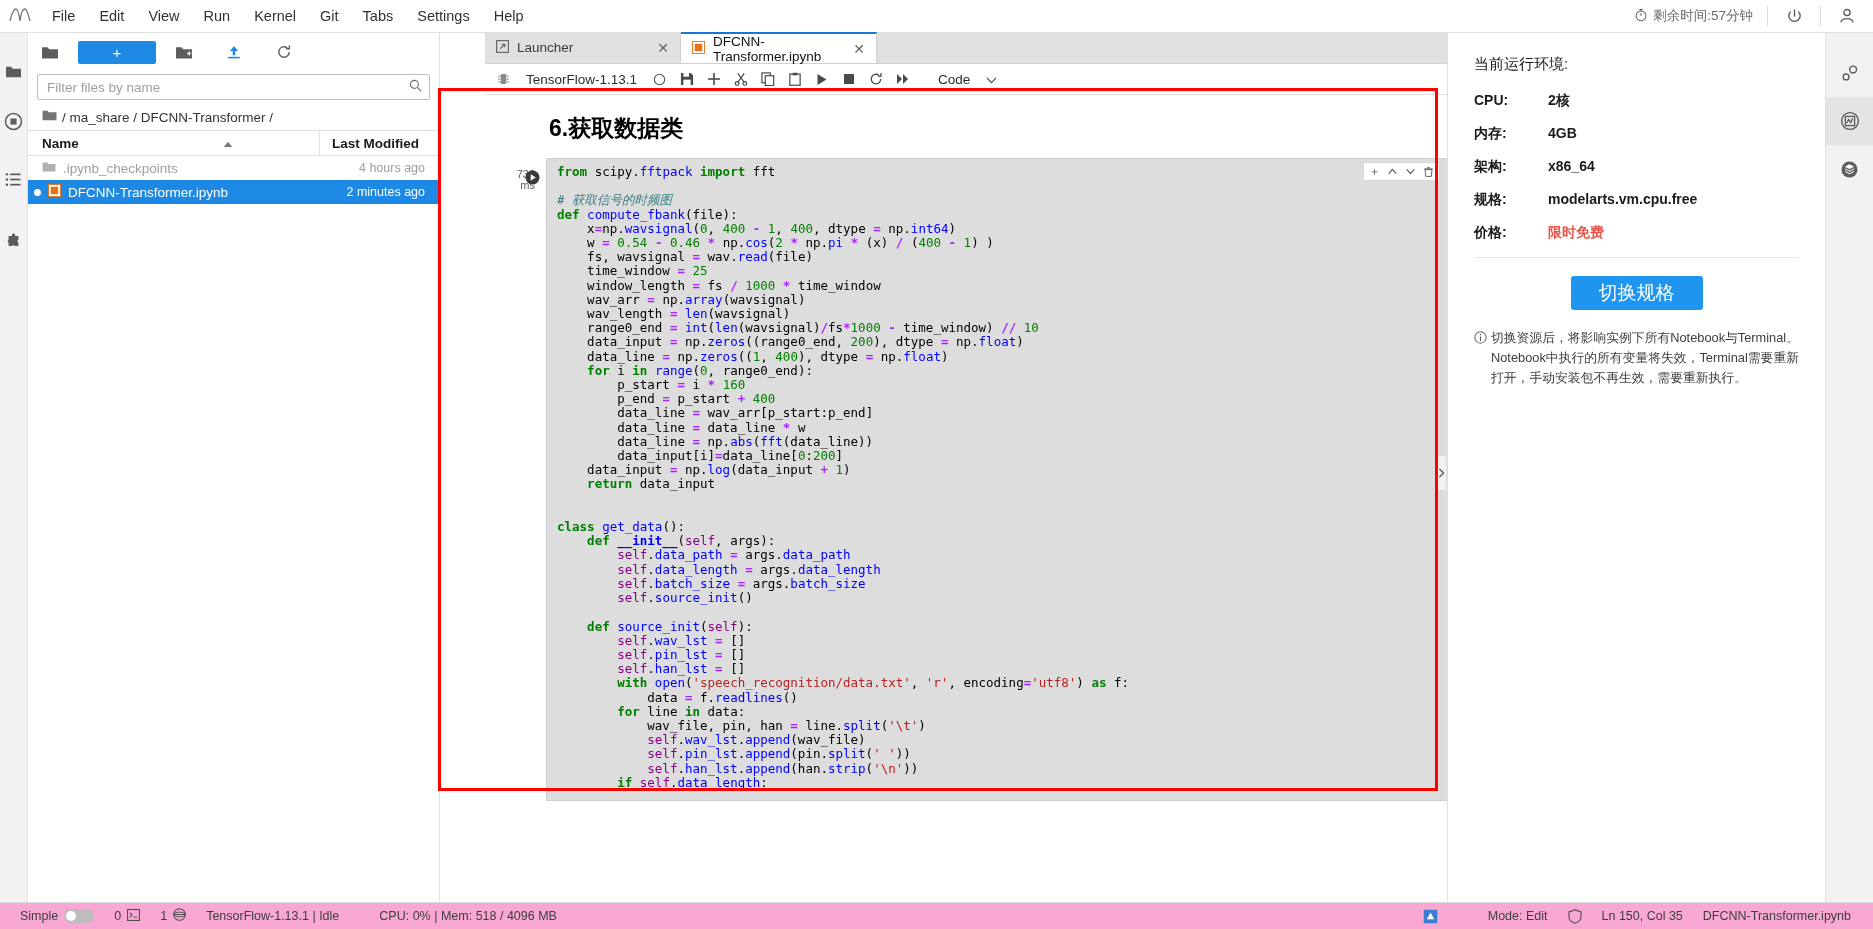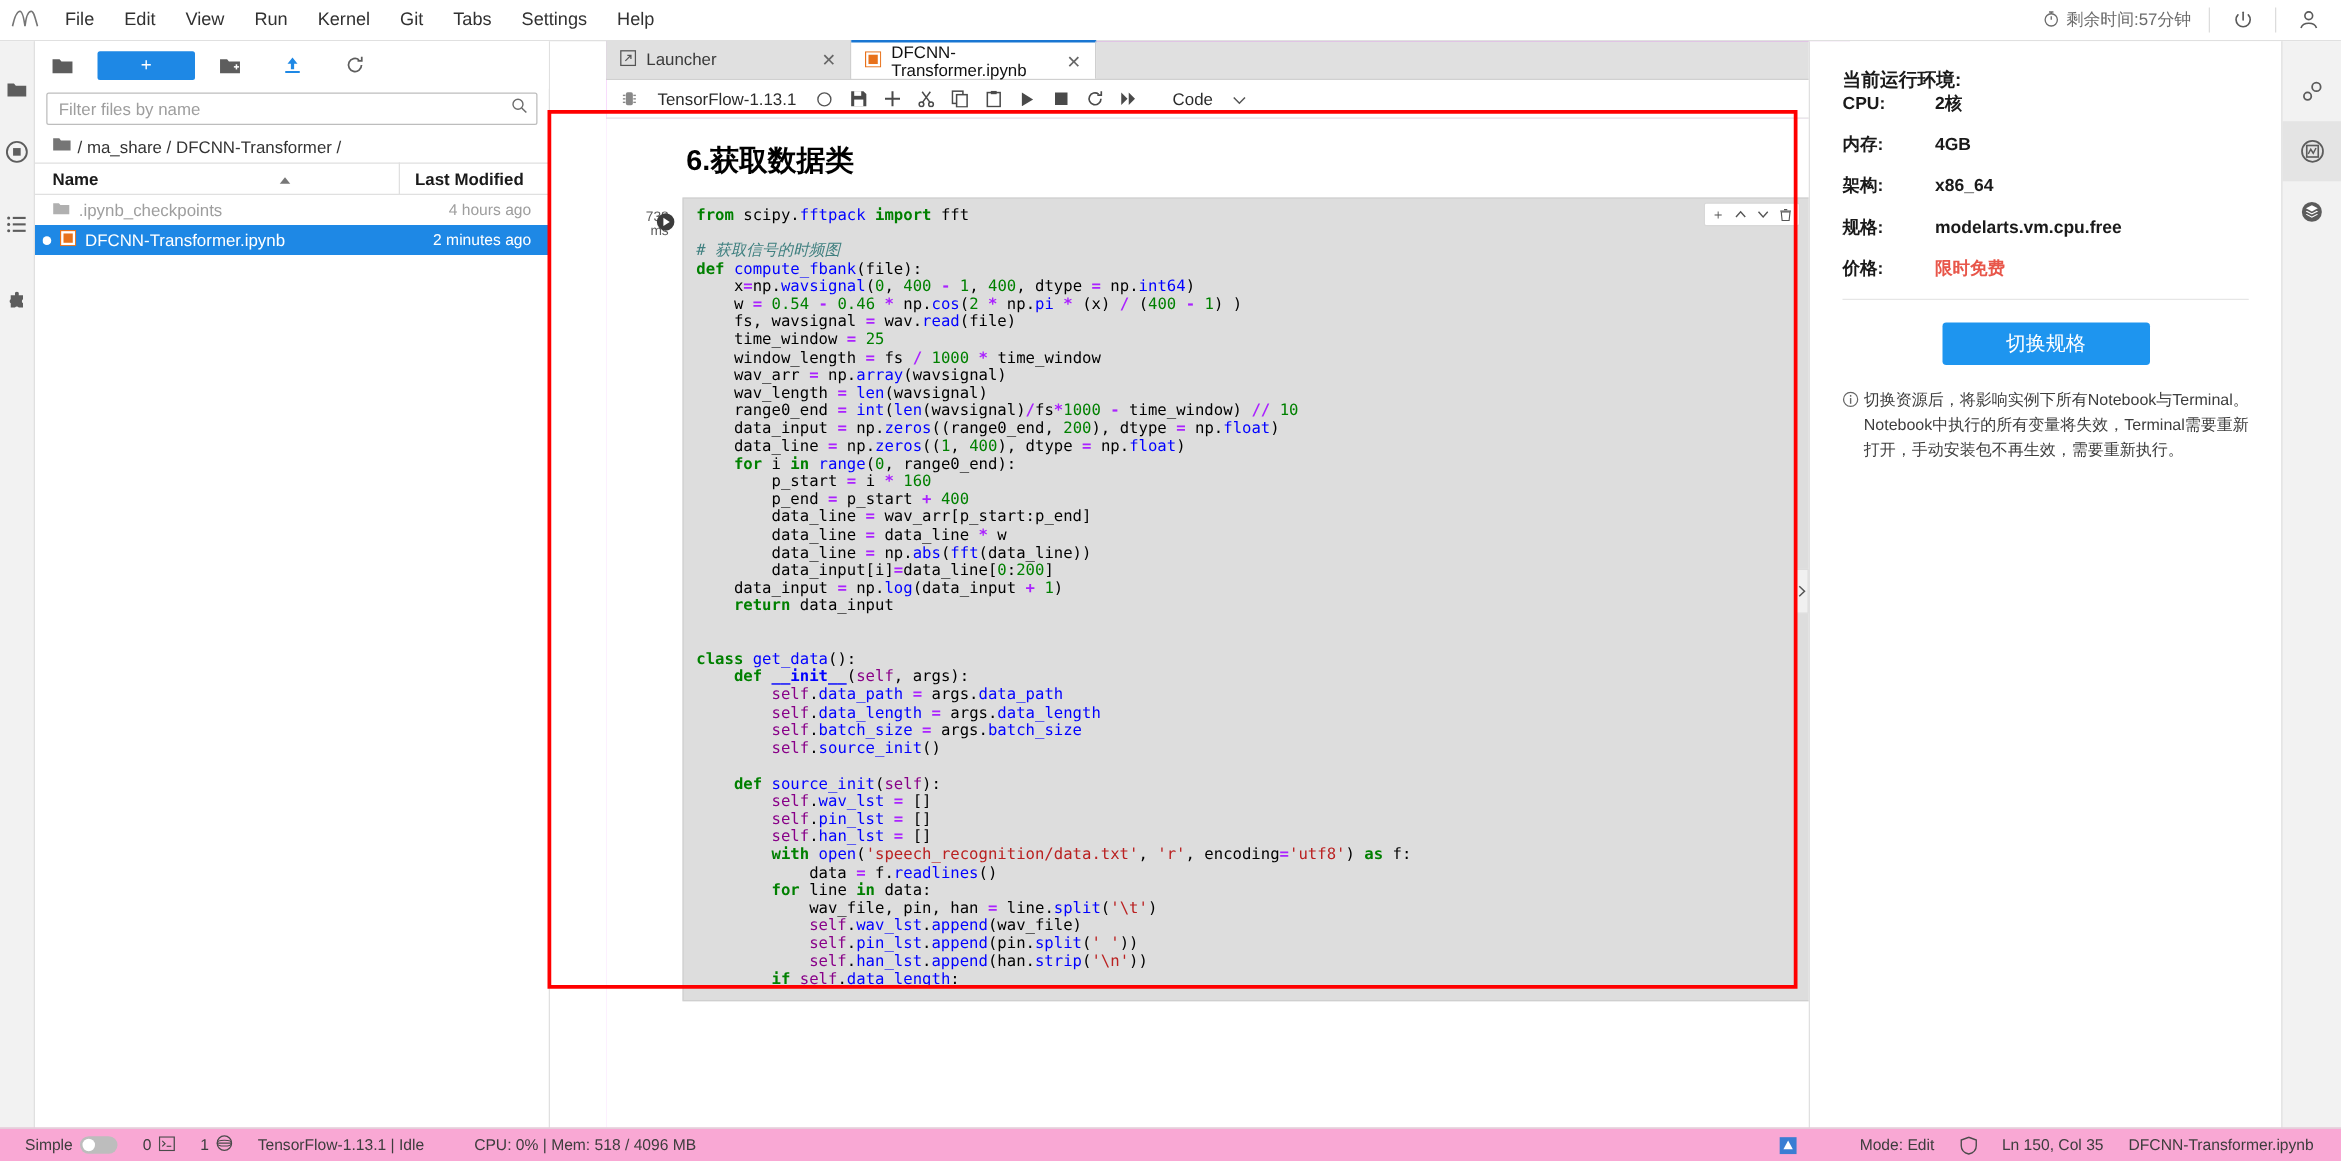--- a/index.html
+++ b/index.html
@@ -206,30 +206,30 @@
     background: #f0f0f0; border: 1px solid #dcdcdc;
     display: flex; align-items: center; justify-content: center;
     color: #555; font-size: 10px; z-index: 12;
   }
 
   
   .rightpanel {
     position: absolute; top: 33px; left: 1447px; width: 378px; height: 896px;
     background: #fff; border-left: 1px solid #e0e0e0; padding: 22px 26px 0 26px;
   }
-  .rp-title { font-size: 15px; font-weight: bold; color: #1a1a1a; }
+  .rp-title { font-size: 15px; font-weight: normal; color: #1a1a1a; margin-bottom: 18px; }
   .rp-row { display: flex; margin-bottom: 15px; font-size: 14px; }
   .rp-key { width: 74px; font-weight: bold; color: #1a1a1a; }
   .rp-val { font-weight: bold; color: #1a1a1a; }
   .rp-val.price { color: #e8564a; }
   .rp-hr { height: 1px; background: #e6e6e6; margin: 12px 0 18px 0; }
   .rp-btn {
-    display: block; width: 166px; height: 34px; margin: 0 auto 18px auto;
+    display: block; width: 132px; height: 34px; margin: 0 auto 18px auto;
     background: #1e95ef; color: #fff; border: none; border-radius: 3px;
-    font-size: 16px; cursor: pointer; font-family: "Liberation Sans", sans-serif;
+    font-size: 19px; cursor: pointer; font-family: "Liberation Sans", sans-serif;
   }
   .rp-note {
     font-size: 12.8px; color: #3d3d3d; line-height: 20px; text-align: justify;
     display: flex; gap: 4px;
   }
   .rp-note-ic { flex: 0 0 auto; color: #555; }
 
   
   .right-rail {
     position: absolute; top: 33px; left: 1825px; width: 48px; height: 896px;

